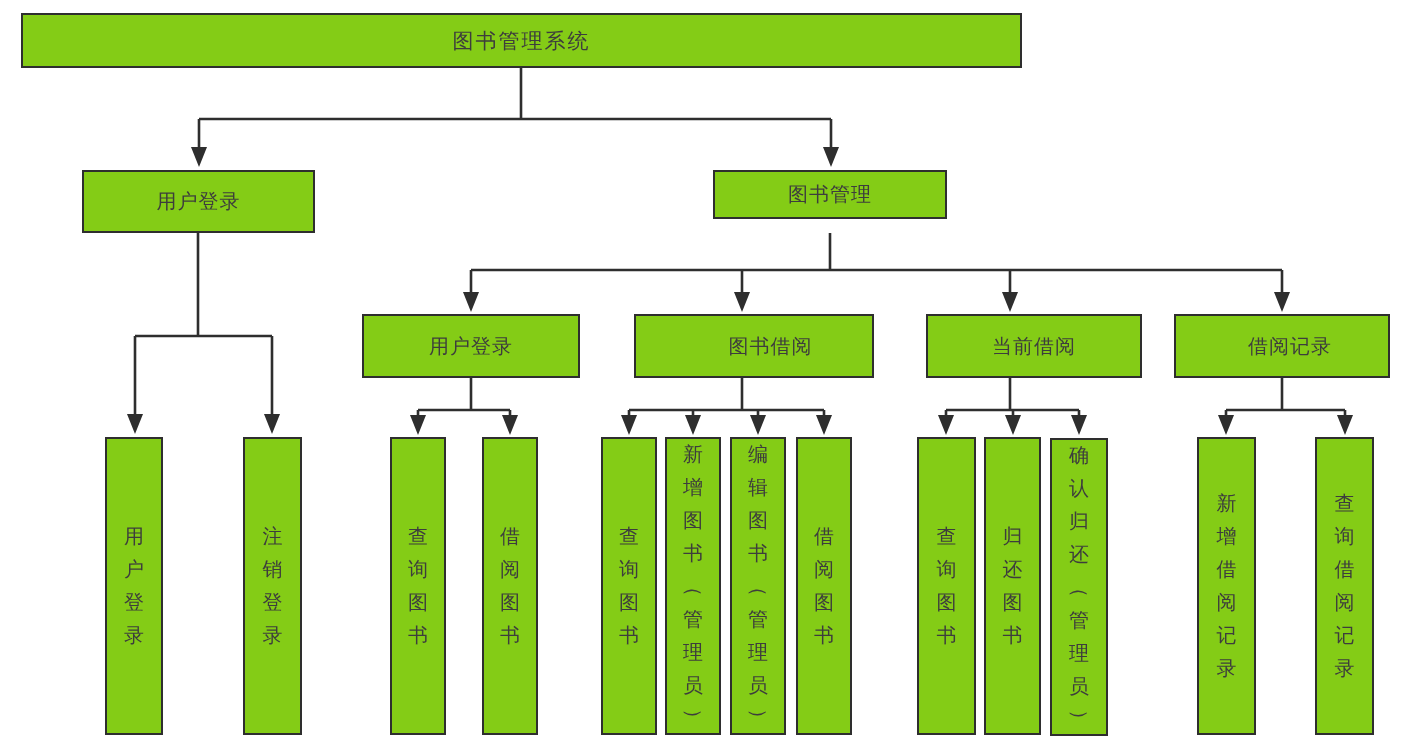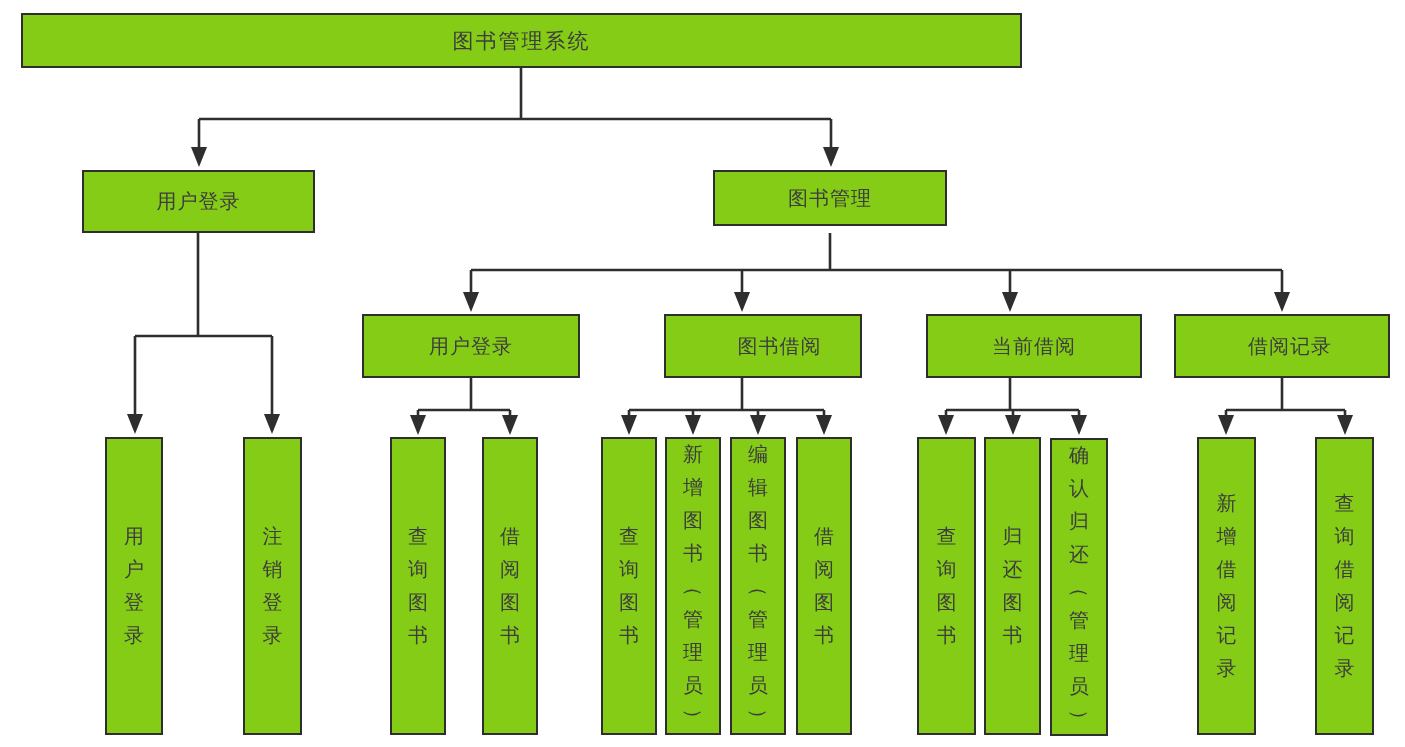--- a/index.html
+++ b/index.html
@@ -104,24 +104,24 @@
       <polygon points="1005,415 1021,415 1013,435"></polygon>
       <polygon points="1071,415 1087,415 1079,435"></polygon>
       <polygon points="1218,415 1234,415 1226,435"></polygon>
       <polygon points="1337,415 1353,415 1345,435"></polygon>
     </g>
   </svg>
 
   <div class="node root-node" style="left:21px; top:13px; width:1001px; height:55px;">图书管理系统</div>
 
   <div class="node hnode" style="left:82px; top:170px; width:233px; height:63px;">用户登录</div>
-  <div class="node hnode" style="left:713px; top:170px; width:234px; height:56px;">图书管理</div>
+  <div class="node hnode" style="left:713px; top:170px; width:234px; height:49px;">图书管理</div>
 
   <div class="node hnode" style="left:362px; top:314px; width:218px; height:64px;">用户登录</div>
-  <div class="node hnode" style="left:664px; top:314px; width:198px; height:64px;padding-left:33px;">图书借阅</div>
+  <div class="node hnode" style="left:634px; top:314px; width:240px; height:64px;padding-left:33px;">图书借阅</div>
   <div class="node hnode" style="left:902px; top:314px; width:216px; height:64px;margin-left:24px;">当前借阅</div>
   <div class="node hnode" style="left:1174px; top:314px; width:216px; height:64px;padding-left:16px;">借阅记录</div>
 
   <div class="node leaf vlabel" style="left:105px; top:437px; width:58px; height:298px;">
       <span class="vchar">用</span>
       <span class="vchar">户</span>
       <span class="vchar">登</span>
       <span class="vchar">录</span>
     </div>
   <div class="node leaf vlabel" style="left:243px; top:437px; width:59px; height:298px;">

